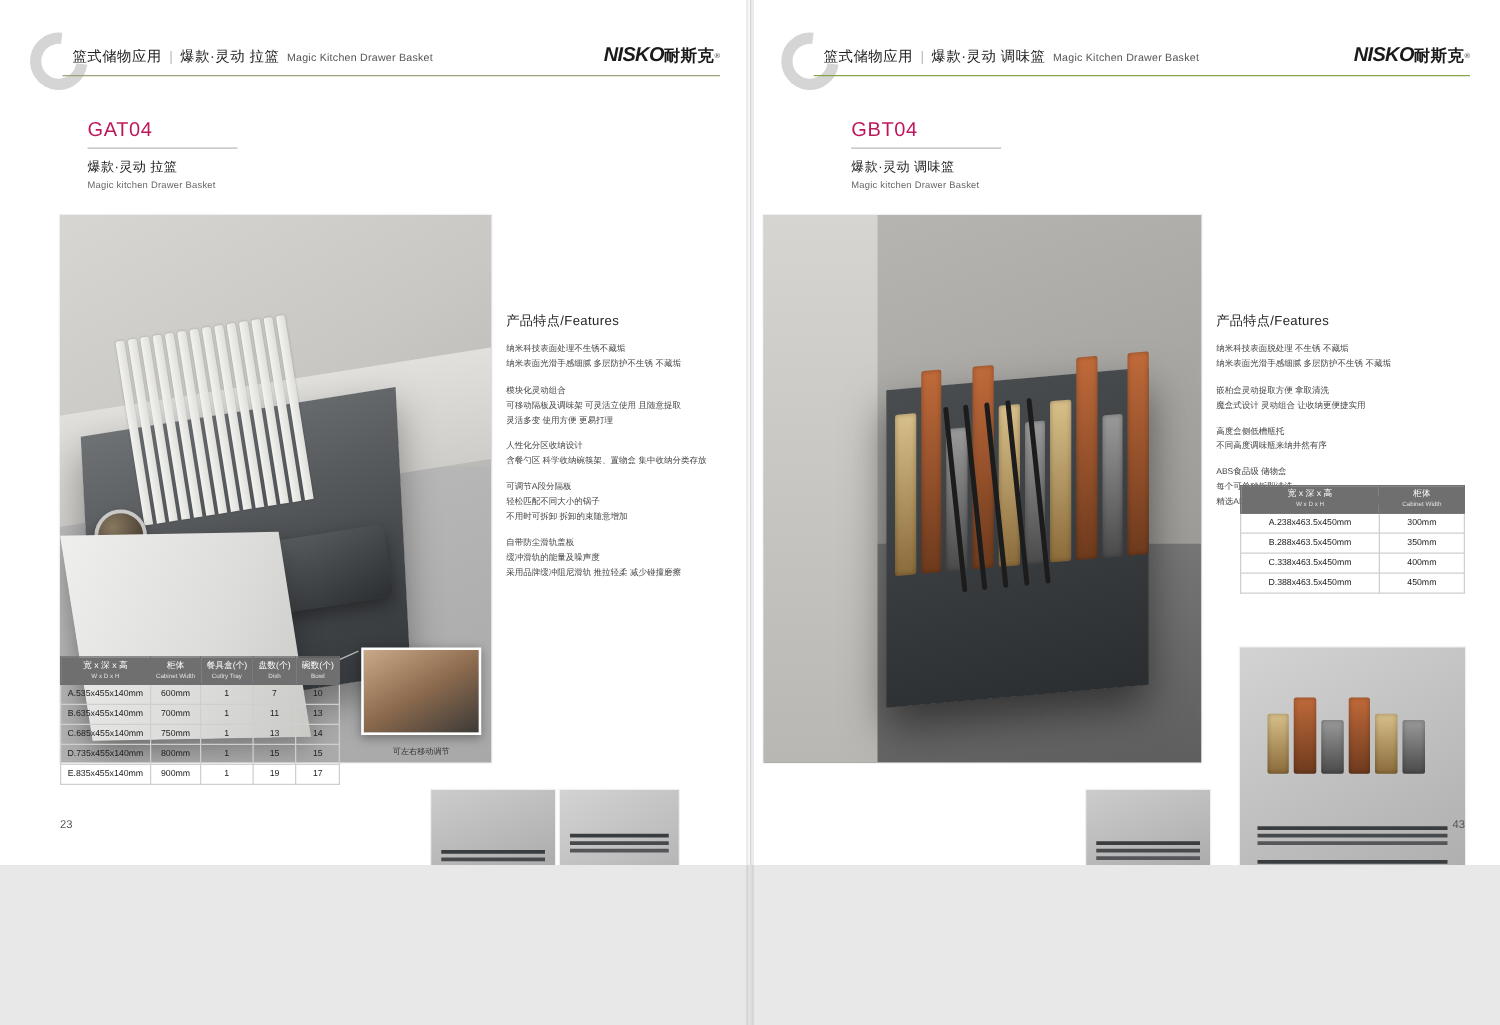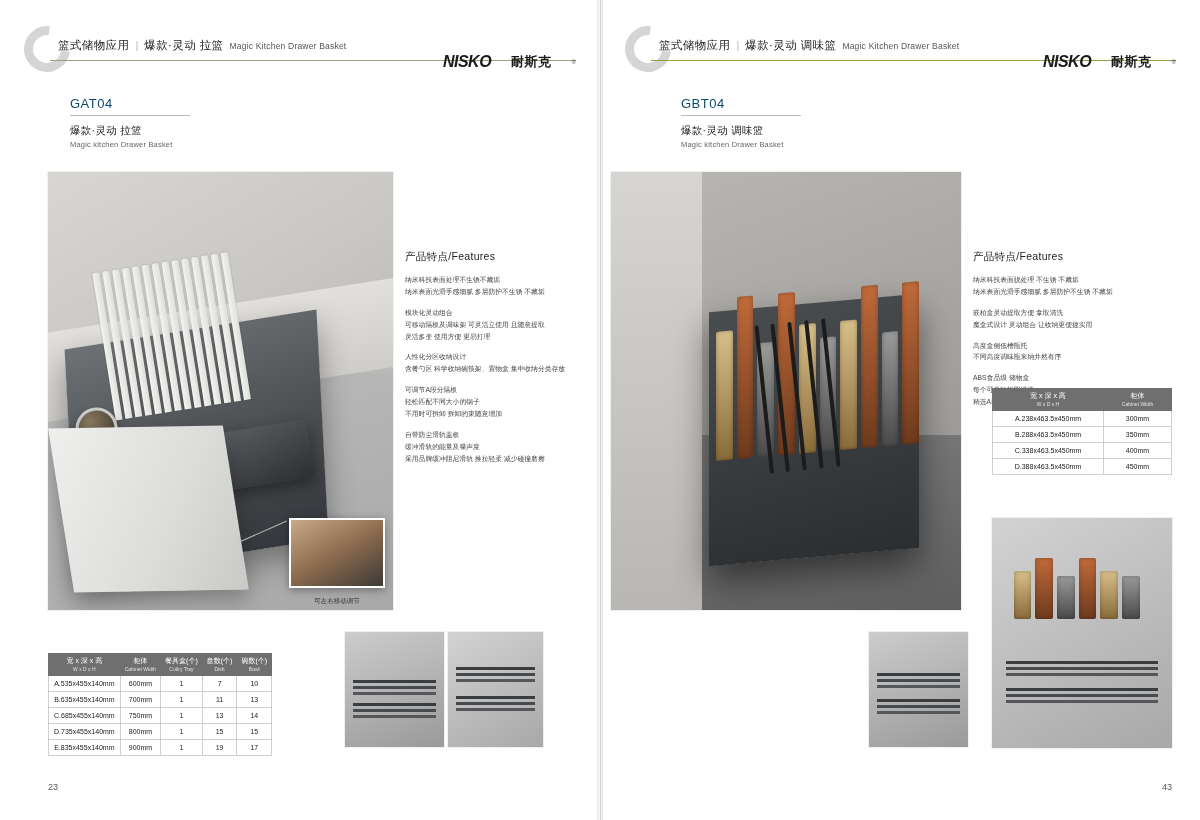--- a/index.html
+++ b/index.html
@@ -5,21 +5,21 @@
   * { box-sizing: border-box; }
   html, body { margin: 0; padding: 0; }
   body {
     width: 1200px; height: 820px;
     background: #e8e8e8;
     font-family: "Liberation Sans", sans-serif;
     overflow: hidden;
     position: relative;
   }
   .spread { position: absolute; inset: 0; display: flex; }
-  .page { position: relative; height: 820px; background: #fff; overflow: hidden; }
+  .page { position: relative; height: 692px; background: #fff; overflow: hidden; }
   .page-left { width: 600px; }
   .page-right { width: 600px; border-left: 1px solid #dadada; }
   .gutter { position: absolute; left: 597px; top: 0; width: 6px; height: 820px;
     background: linear-gradient(to right, rgba(0,0,0,0.10), rgba(0,0,0,0.02) 45%, rgba(0,0,0,0.10));
     z-index: 40; pointer-events: none; }
 
   
   .hdr { position: absolute; top: 30px; height: 42px; }
   .hdr-left { left: 24px; right: 24px; }
   .bigC {
@@ -30,29 +30,29 @@
     z-index: 0;
   }
   .hdr-rule { position: absolute; left: 26px; right: 0; top: 30px; height: 1px; background: #9aa37a; }
   .hdr-rule.green { background: #8aa24a; }
   .hdr-titles { position: absolute; left: 34px; top: 8px; display: flex; align-items: baseline; gap: 6px; z-index: 2; }
   .hdr-cn { font-size: 11.5px; color: #222; letter-spacing: .4px; }
   .hdr-bar { color: #b9b9b9; font-size: 11px; }
   .hdr-cn2 { font-size: 11.5px; color: #222; letter-spacing: .4px; }
   .hdr-en { font-size: 8.5px; color: #555; letter-spacing: .2px; }
 
-  .logo { position: absolute; right: 0; top: 6px; display: flex; align-items: center; gap: 20px; z-index: 2; margin-top: 17px; }
+  .logo { position: absolute; right: 0; top: 6px; display: flex; align-items: center; gap: 0; z-index: 2; }
   .logo-n { font-family: "Liberation Sans", sans-serif; font-weight: bold; font-style: italic;
     font-size: 16px; letter-spacing: -0.5px; color: #1a1a1a; }
   .logo-cn { font-size: 13px; font-weight: bold; color: #1a1a1a; letter-spacing: .5px; }
   .logo-tm { font-size: 6px; vertical-align: top; color: #444; }
 
   
   .codeblock { position: absolute; }
-  .code { font-size: 13px; color: #0c4a6e; letter-spacing: .5px; }
+  .code { font-size: 16px; color: #be185d; letter-spacing: .5px; }
   .code-rule { width: 120px; height: 1px; background: #bbb; margin: 4px 0 8px; }
   .name-cn { font-size: 10.5px; color: #222; letter-spacing: .3px; }
   .name-en { font-size: 7.5px; color: #666; margin-top: 2px; letter-spacing: .2px; }
 
   
   .photo { position: absolute; overflow: hidden; background: #bfbfbf; }
   .ph-border { outline: 1px solid rgba(0,0,0,0.06); }
 
   
   .kitchenA { background:

